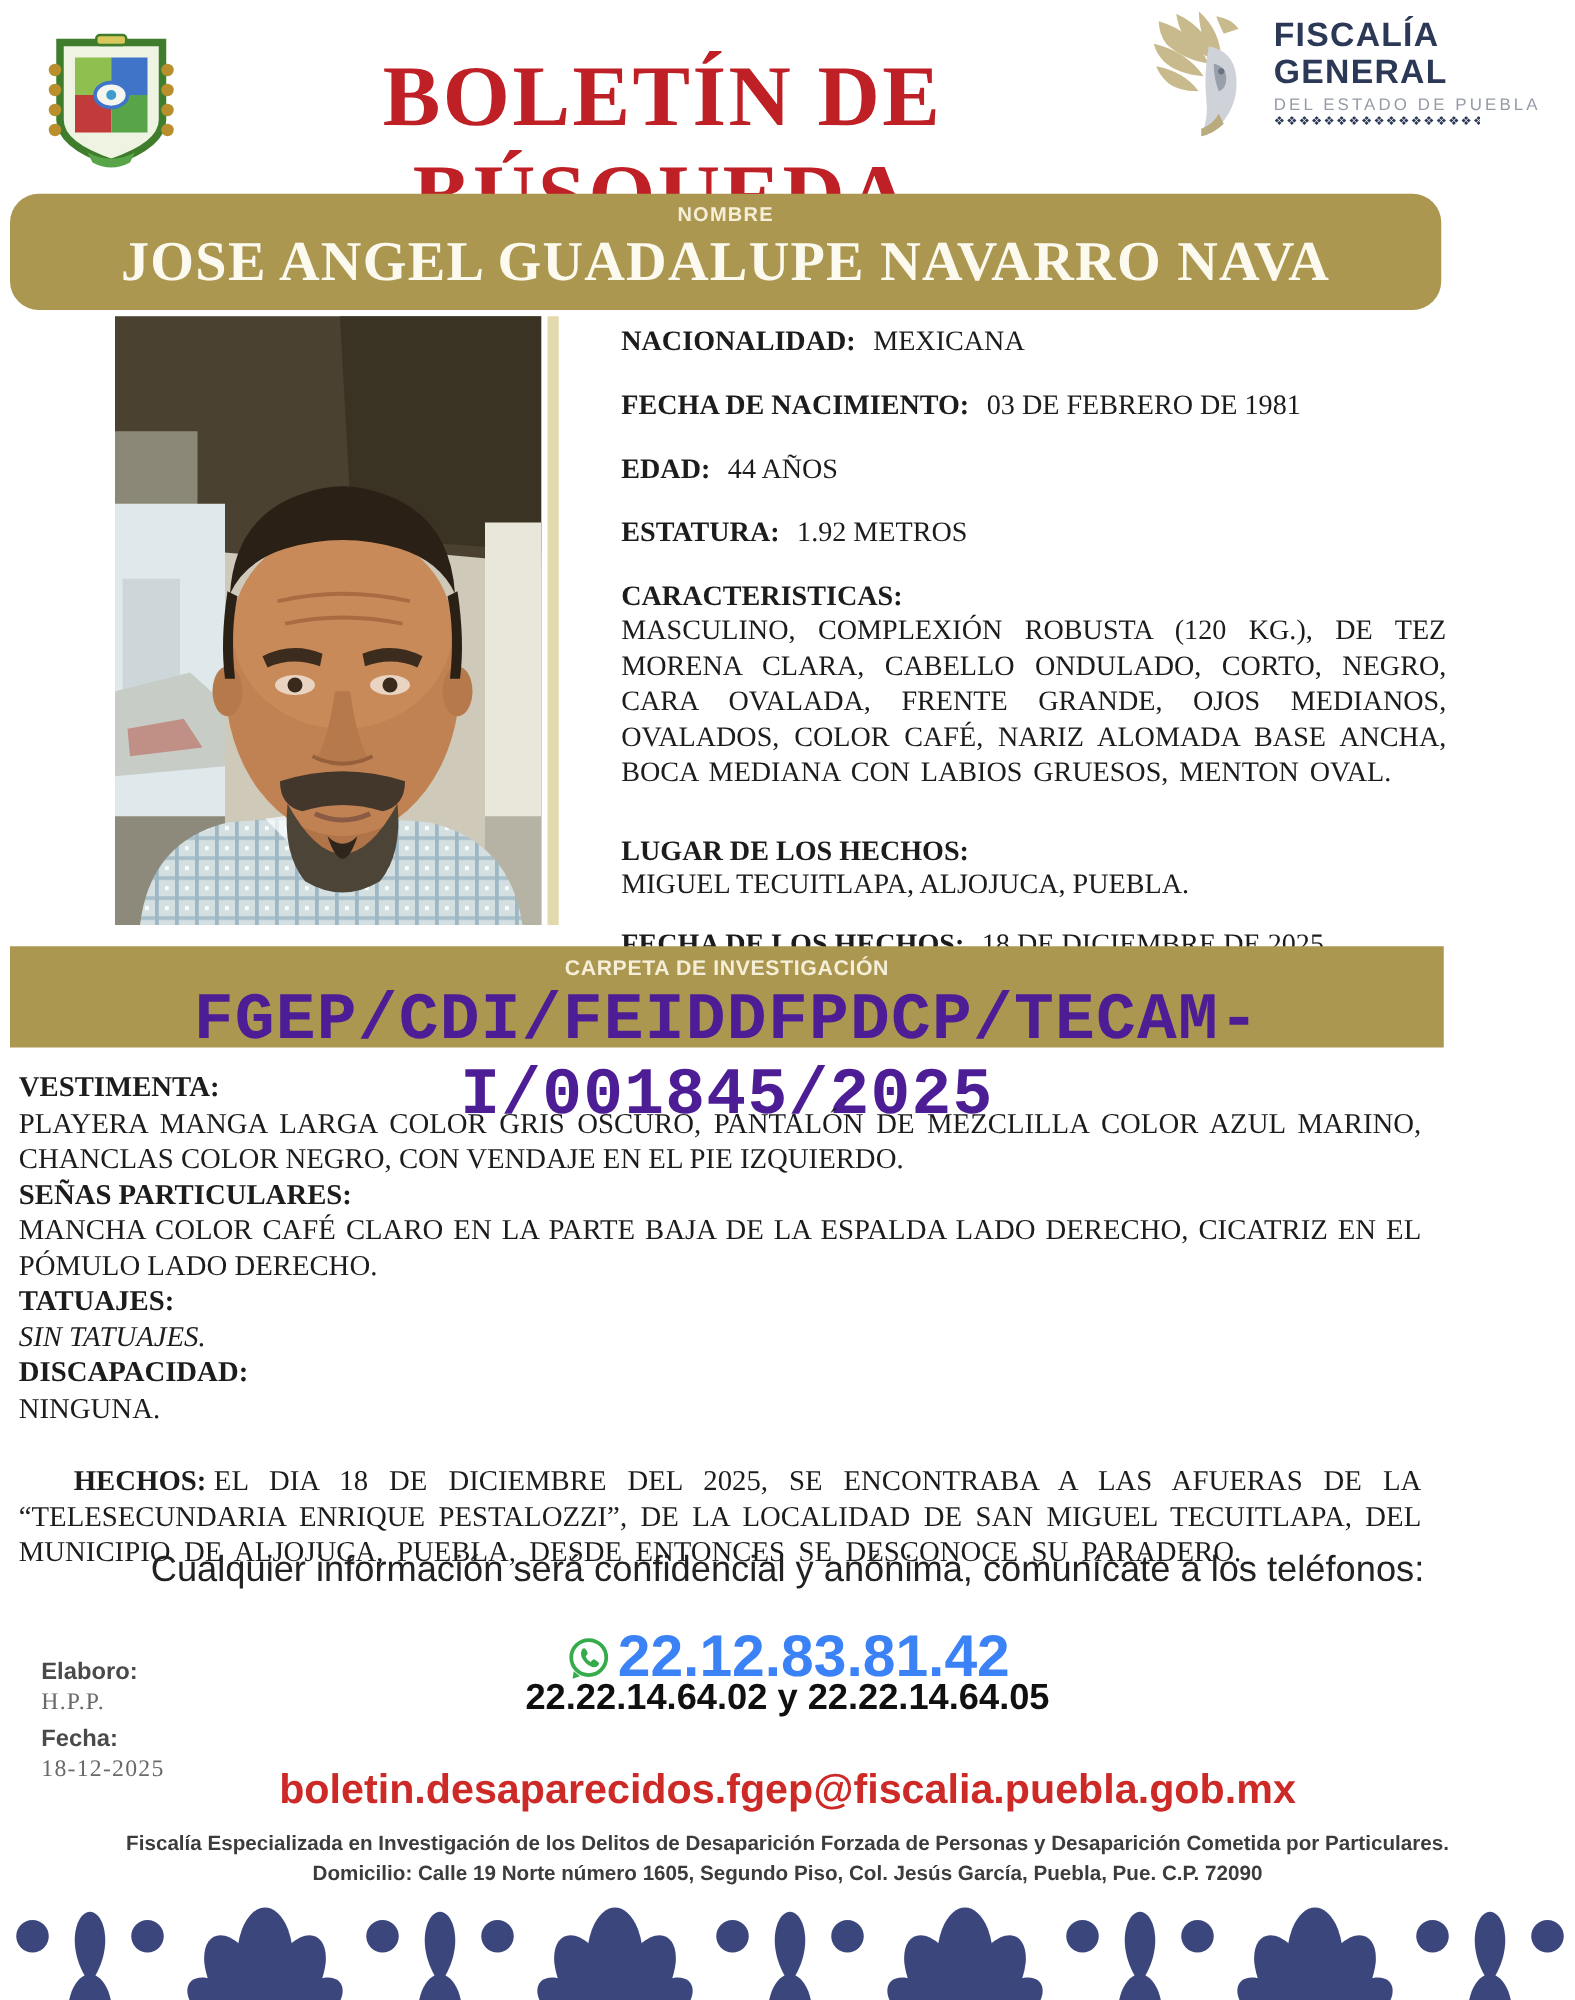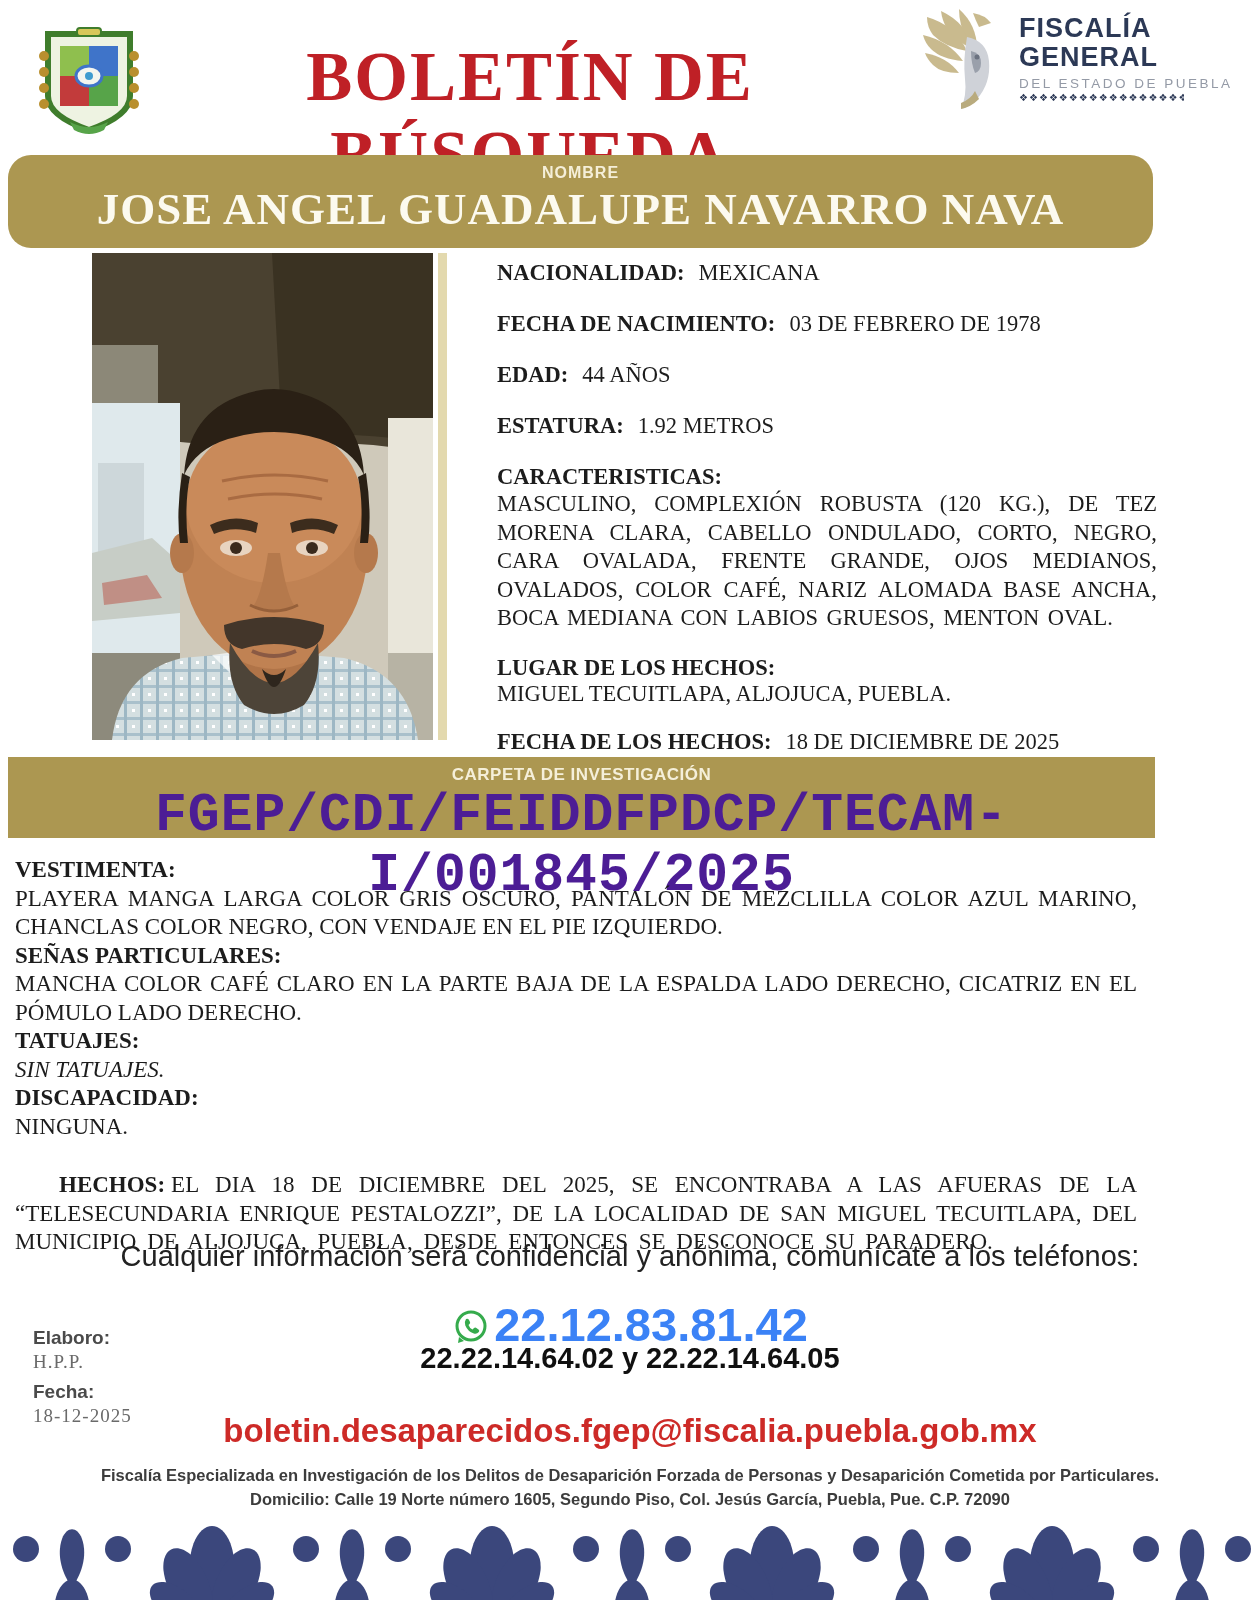--- a/index.html
+++ b/index.html
@@ -62,21 +62,21 @@
   
   .photo { position:absolute; left:92px; top:253px; width:341px; height:487px; background:#4f4632; }
   .photo svg { display:block; }
   .photo-frame-line { position:absolute; left:438px; top:253px; width:9px; height:487px; background:#e3d9ae; }
 
   
   .details { position:absolute; left:497px; top:260px; width:660px; font-size:22.5px; }
   .d-row { margin-bottom:25px; white-space:nowrap; }
   .lbl { font-weight:bold; }
   .d-row .lbl { margin-right:14px; }
-  .d-par { text-align:justify; line-height:28.5px; word-spacing:3px; margin-bottom:0; }
+  .d-par { text-align:justify; line-height:28.5px; word-spacing:3px; margin-bottom:13px; }
   .d-gap { height:22px; }
 
   
   .body-text { position:absolute; left:15px; top:856px; width:1122px; font-size:23px; line-height:28.5px; }
   .body-text p { text-align:justify; }
   .italic { font-style:italic; }
   .hechos { margin-top:30px; word-spacing:5px; }
   .hechos .lbl { margin-right:6px;margin-left:44px; }
 
   
@@ -230,21 +230,21 @@
       <path d="M170 416 Q182 452 194 416 Q182 428 170 416 Z" fill="#2e261d"></path>
     </svg>
   </div>
   <div class="photo-frame-line"></div>
 
   <div class="details">
     <div class="d-row">
       <span class="lbl">NACIONALIDAD:</span><span>MEXICANA</span>
     </div>
     <div class="d-row">
-      <span class="lbl">FECHA DE NACIMIENTO:</span><span>03 DE FEBRERO DE 1978</span>
+      <span class="lbl">FECHA DE NACIMIENTO:</span><span>03 DE FEBRERO DE 1981</span>
     </div>
     <div class="d-row">
       <span class="lbl">EDAD:</span><span>44 AÑOS</span>
     </div>
     <div class="d-row">
       <span class="lbl">ESTATURA:</span><span>1.92 METROS</span>
     </div>
     <div>
       <span class="lbl">CARACTERISTICAS:</span>
       <p class="d-par">MASCULINO, COMPLEXIÓN ROBUSTA (120 KG.), DE TEZ MORENA CLARA, CABELLO ONDULADO, CORTO, NEGRO, CARA OVALADA, FRENTE GRANDE, OJOS MEDIANOS, OVALADOS, COLOR CAFÉ, NARIZ ALOMADA BASE ANCHA, BOCA MEDIANA CON LABIOS GRUESOS, MENTON OVAL.</p>

